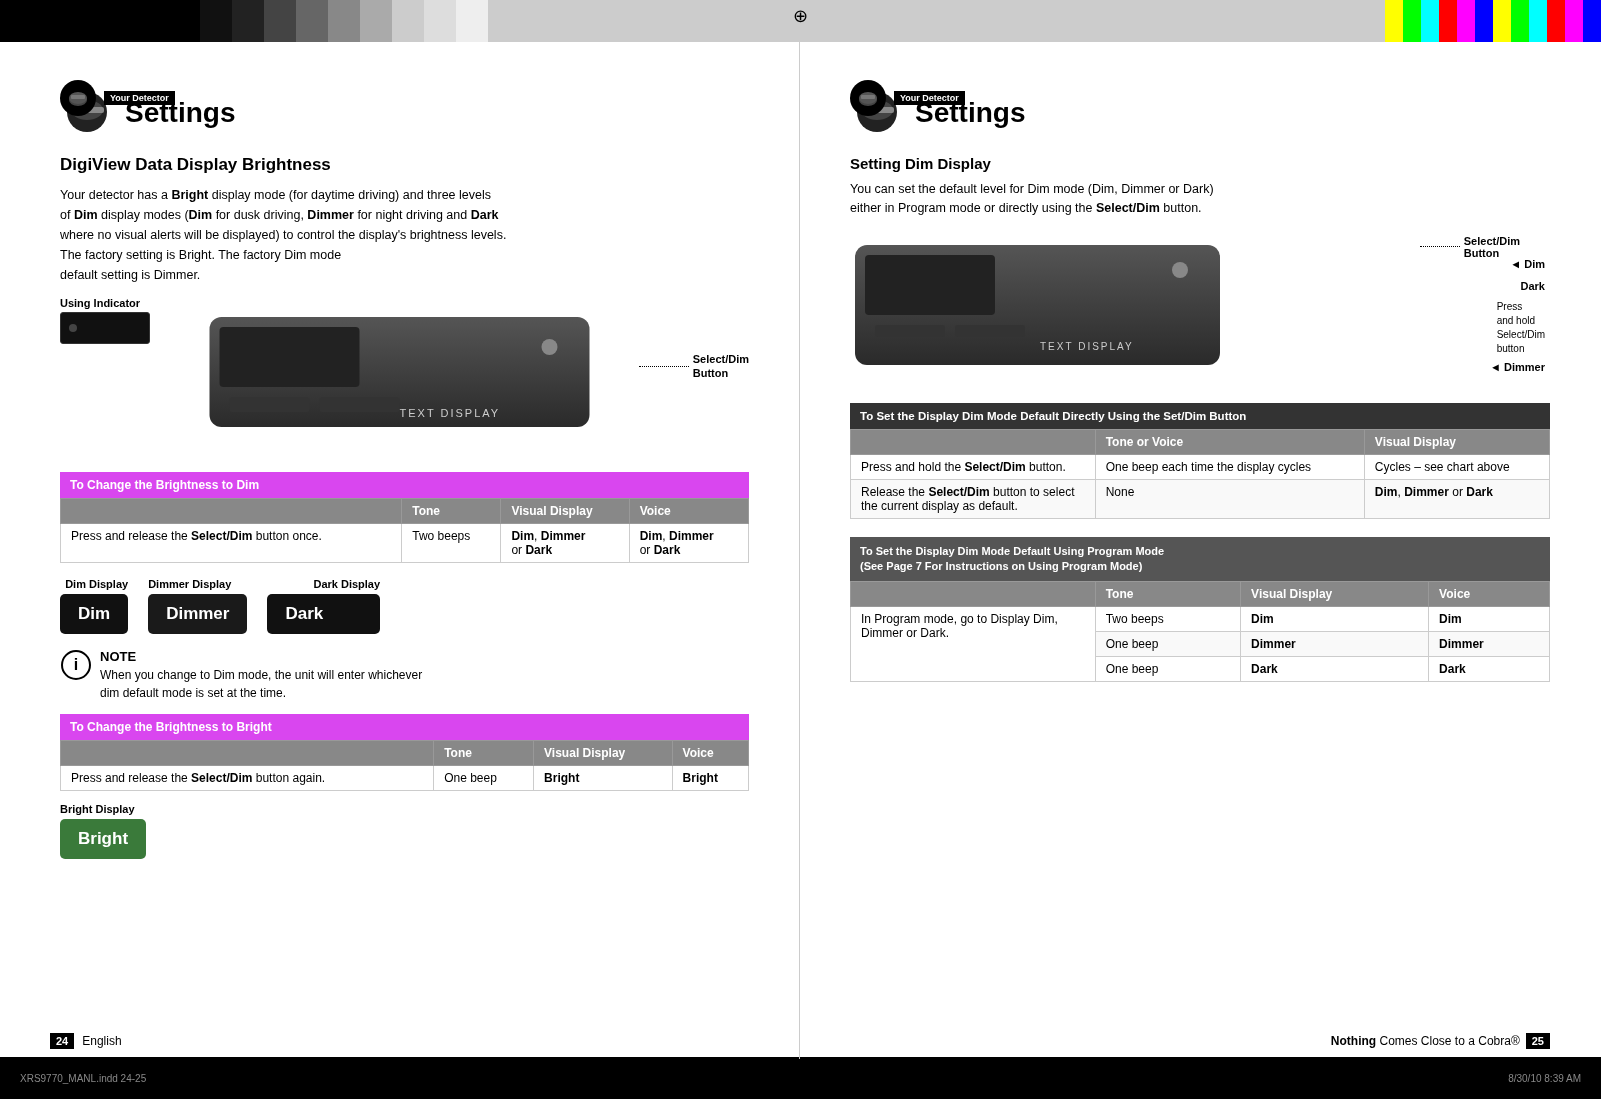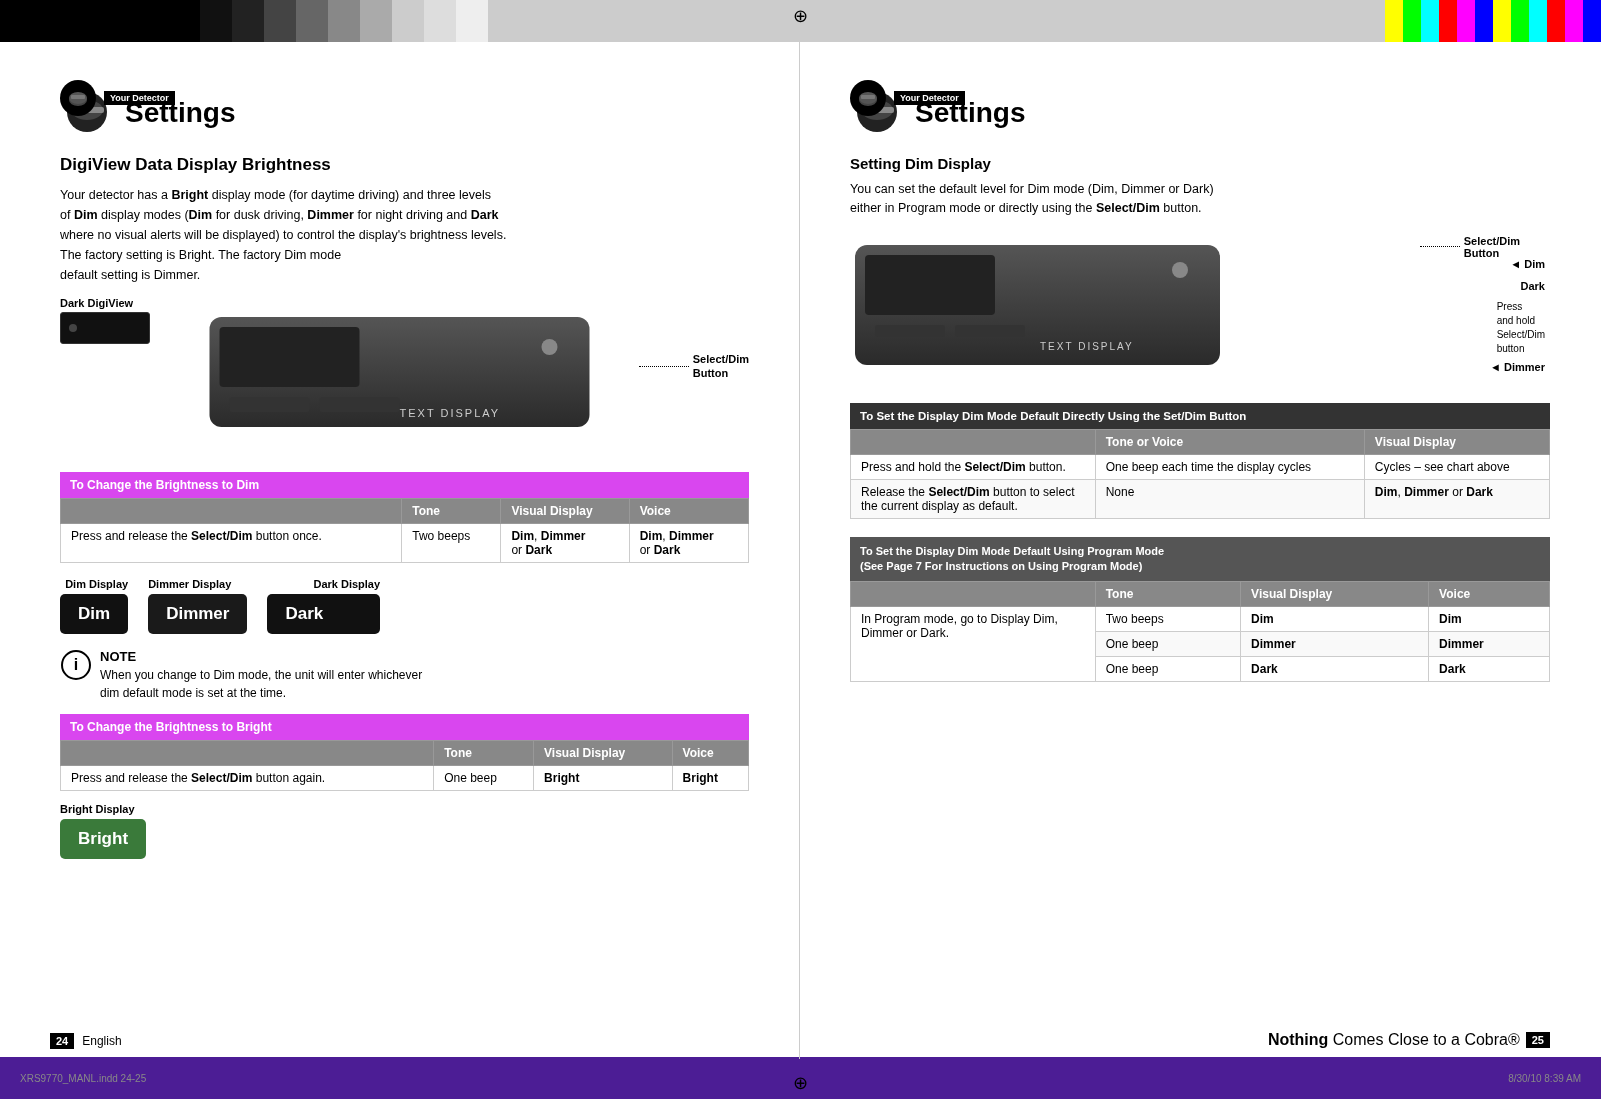--- a/index.html
+++ b/index.html
@@ -97,21 +97,21 @@
       right: 0;
       height: 42px;
       display: flex;
     }
     .bottom-bar-area {
       position: absolute;
       bottom: 0;
       left: 0;
       right: 0;
       height: 42px;
-      background: #4c1d95;
+      background: #000000;
       display: flex;
       align-items: center;
       padding: 0 20px;
     }
 
     .grayscale-bars {
       display: flex;
       height: 100%;
     }
     .grayscale-bars div {
@@ -203,21 +203,21 @@
       Your detector has a <b>Bright</b> display mode (for daytime driving) and three levels<br>
       of <b>Dim</b> display modes (<b>Dim</b> for dusk driving, <b>Dimmer</b> for night driving and <b>Dark</b><br>
       where no visual alerts will be displayed) to control the display's brightness levels.<br>
       The factory setting is Bright. The factory Dim mode<br>
       default setting is Dimmer.
     </div>
 
     <div style="position:relative;margin-bottom:15px;height:160px;">
 
       <div style="position:absolute;left:0;top:0;">
-        <div style="font-size:11px;font-weight:bold;color:#000;margin-bottom:3px;">Dark DigiView</div>
+        <div style="font-size:11px;font-weight:bold;color:#000;margin-bottom:3px;">Using Indicator</div>
         <div style="width:90px;height:32px;background:#111;border-radius:3px;border:1px solid #333;display:flex;align-items:center;padding-left:8px;">
           <div style="width:8px;height:8px;background:#444;border-radius:50%;"></div>
         </div>
       </div>
 
       <div style="position:absolute;left:90px;top:0;right:100px;height:150px;">
         <svg width="100%" height="150" viewBox="0 0 400 150">
           <defs>
             <linearGradient id="devGrad" x1="0" y1="0" x2="0" y2="1">
               <stop offset="0%" stop-color="#555"></stop>
@@ -450,19 +450,19 @@
           <tr>
             <td>One beep</td>
             <td><b>Dark</b></td>
             <td><b>Dark</b></td>
           </tr>
         </tbody>
       </table>
     </div>
 
     <div style="position:absolute;bottom:10px;right:50px;display:flex;align-items:center;gap:6px;">
-      <span style="font-size:16px;margin-left:24px;"><b>Nothing</b> Comes Close to a Cobra®</span>
+      <span style="font-size:12px;margin-left:24px;"><b>Nothing</b> Comes Close to a Cobra®</span>
       <span style="background:#000;color:#fff;font-size:11px;font-weight:bold;padding:2px 6px;">25</span>
     </div>
 
   </div>
 
 </div>
 
 </body></html>

